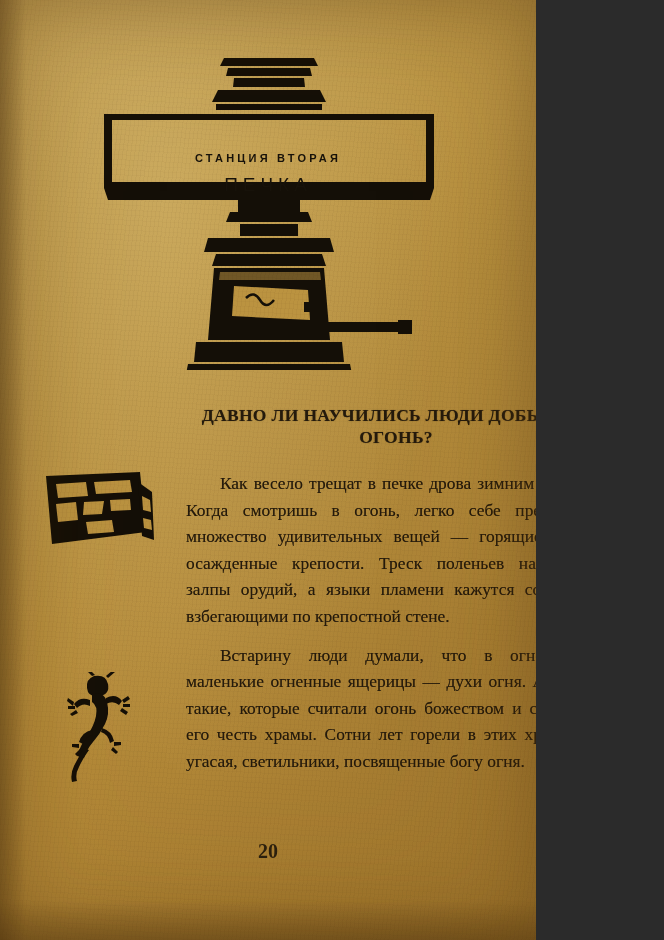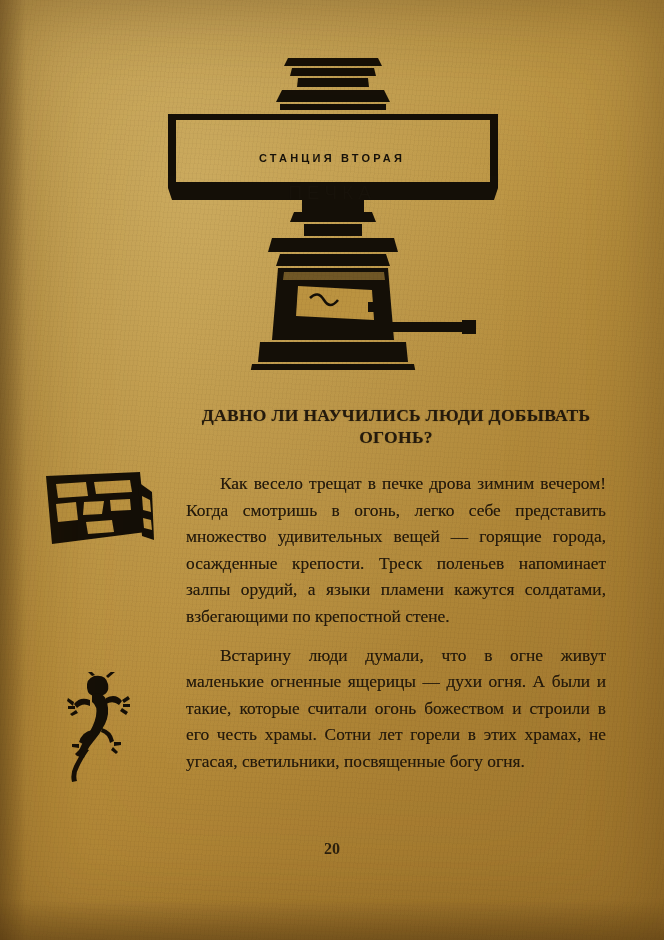--- a/index.html
+++ b/index.html
@@ -5,21 +5,21 @@
   html, body {
     margin: 0;
     padding: 0;
     background: #2b2b2b;
   }
   body {
     font-family: "Liberation Serif", serif;
   }
   .page {
     position: relative;
-    width: 664px;
+    width: 536px;
     height: 940px;
     overflow: hidden;
     background:
       radial-gradient(ellipse at 30% 20%, rgba(255,245,200,0.18) 0%, rgba(255,245,200,0) 55%),
       radial-gradient(ellipse at 80% 75%, rgba(120,85,30,0.22) 0%, rgba(120,85,30,0) 60%),
       linear-gradient(160deg, #c8a352 0%, #c09a48 18%, #bb9340 40%, #b98f3c 62%, #b08535 82%, #a87d2f 100%);
   }
   
   .grain {
     position: absolute;
@@ -78,21 +78,21 @@
   .banner-line1 {
     font-size: 11px;
     letter-spacing: 3.2px;
     font-weight: 700;
     text-transform: uppercase;
   }
   .banner-line2 {
     font-size: 19px;
     letter-spacing: 5px;
     font-weight: 400;
-    margin-top: 18px;
+    margin-top: 10px;
     text-transform: uppercase;
   }
 
   
   .heading {
     position: absolute;
     left: 186px;
     width: 420px;
     top: 404px;
     text-align: center;
@@ -130,21 +130,21 @@
     position: absolute;
     left: 66px;
     top: 672px;
   }
 
   .folio {
     position: absolute;
     left: 0; right: 0;
     top: 840px;
     text-align: center;
-    font-size: 16px;
+    font-size: 20px;
     font-weight: 700;
     color: #2a1f0e;
     font-family: "Liberation Serif", serif;
   }
 </style>
 </head>
 <body>
 
 <div class="page">
   <div class="content">

